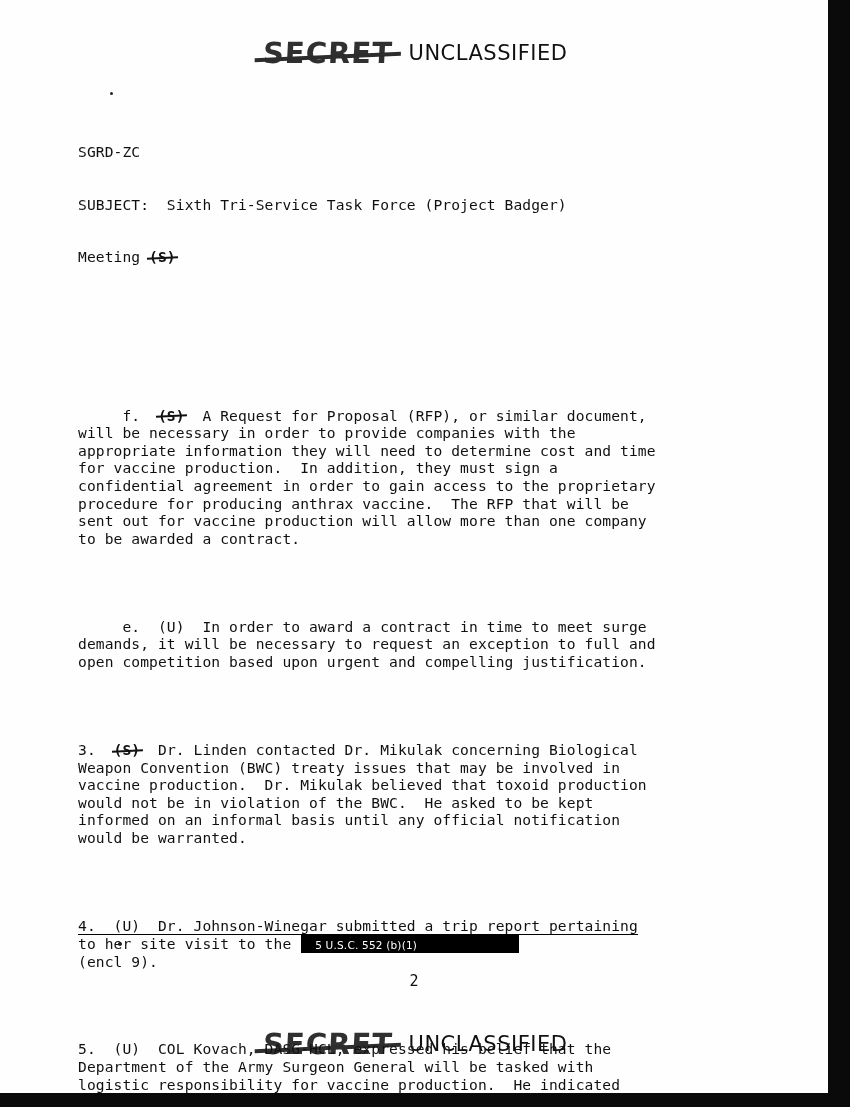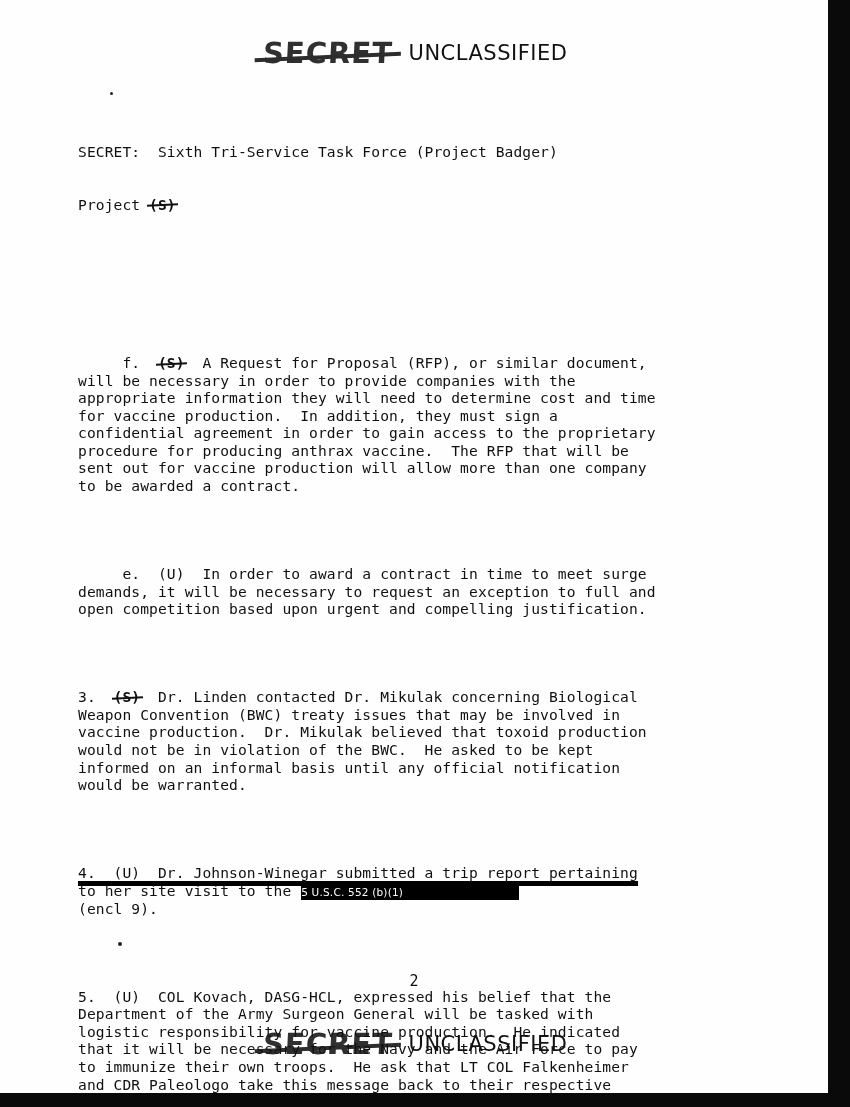--- a/index.html
+++ b/index.html
@@ -128,30 +128,30 @@
     position: relative;
     background: #000;
     color: #fff;
     height: 18px;
     width: 218px;
     vertical-align: -4px;
     margin-left: 1px;
   }
   .redaction .rtext {
     position: absolute;
-    left: 0;
+    left: 14px;
     top: 2px;
     font-family: "DejaVu Sans", sans-serif;
     font-size: 10.5px;
     color: #ffffff;
     white-space: nowrap;
     letter-spacing: 0.2px;
   }
   .underline-run {
-    border-bottom: 5px solid #000000;
+    border-bottom: 1px solid #000000;
     text-align: right;
   }
 
   .page-number {
     position: absolute;
     left: 0;
     top: 972px;
     width: 828px;
     text-align: center;
     font-family: "DejaVu Sans Mono", monospace;
@@ -171,22 +171,23 @@
 <div class="page">
   <div class="doc">
 
     <div class="banner banner-top">
       <span class="stamp">SECRET</span>
       <span class="unclass">UNCLASSIFIED</span>
     </div>
 
     <div class="body-text">
 
-      <div class="block tight"><span class="hdr-line">SECRET:  Sixth Tri-Service Task Force (Project Badger)</span></div>
-      <div class="block"><span class="hdr-line">Project </span><span class="strike">(S)</span></div>
+      <div class="block tight"><span class="hdr-line">SGRD-ZC</span></div>
+      <div class="block tight"><span class="hdr-line">SUBJECT:  Sixth Tri-Service Task Force (Project Badger)</span></div>
+      <div class="block"><span class="hdr-line">Meeting </span><span class="strike">(S)</span></div>
 
       <div style="height:17.6px"></div>
 
       <div class="block"><span>     f.  </span><span class="strike">(S)</span><span>  A Request for Proposal (RFP), or similar document,
 will be necessary in order to provide companies with the
 appropriate information they will need to determine cost and time
 for vaccine production.  In addition, they must sign a
 confidential agreement in order to gain access to the proprietary
 procedure for producing anthrax vaccine.  The RFP that will be
 sent out for vaccine production will allow more than one company

